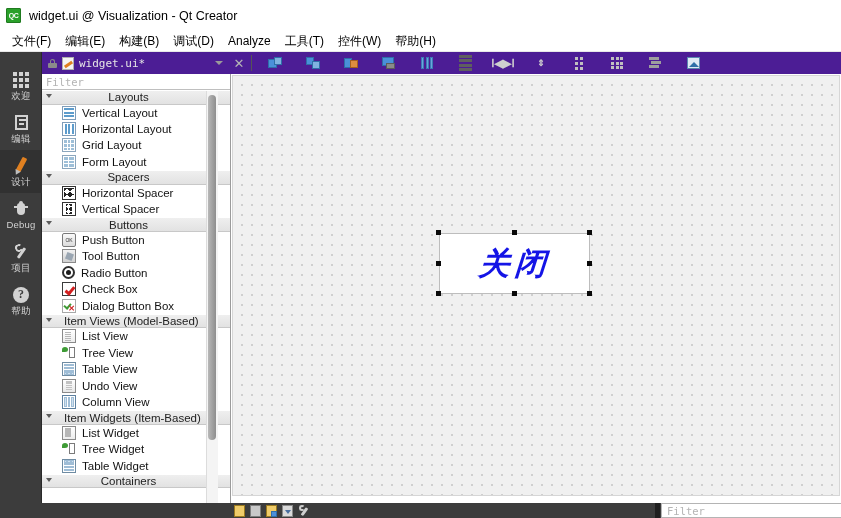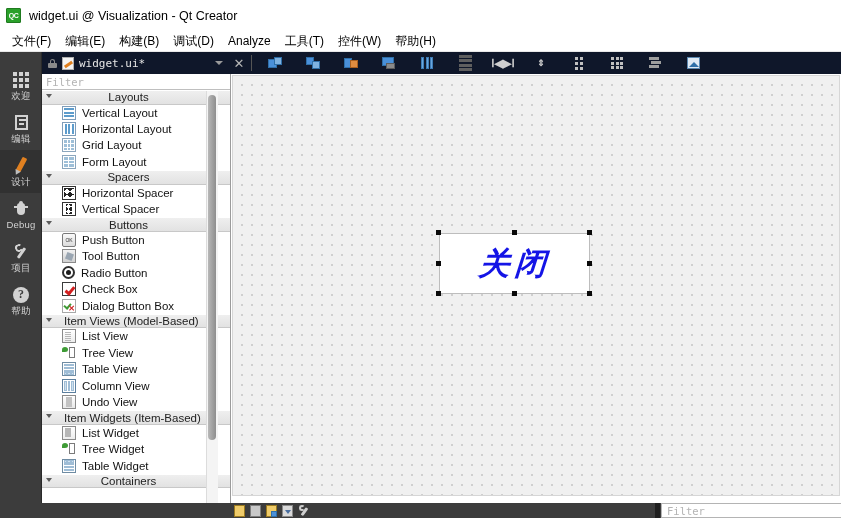--- a/index.html
+++ b/index.html
@@ -148,21 +148,21 @@
     background: #d2d2d2; color: #3c3c3c;
     font-size: 12px; font-weight: bold;
     display: flex; align-items: center; justify-content: center;
     font-family: "Liberation Serif", serif;
   }
 
   
   .tabbar {
     position: absolute; left: 42px; top: 52px;
     width: 799px; height: 22px;
-    background: #0f172a;
+    background: #4c1d95;
     display: flex; align-items: center;
     box-sizing: border-box;
   }
   .tab-left {
     width: 189px; height: 22px;
     display: flex; align-items: center;
     padding-left: 6px;
     box-sizing: border-box;
     position: relative;
   }
@@ -728,36 +728,36 @@
             <i></i>
             <i></i>
             <i></i>
             <i></i>
             <i></i>
             <i></i>
           </span>
           <span class="wb-text">Table View</span>
         </div>
         <div class="wb-item">
+          <span class="wb-ico i-undoview">
+            <i></i>
+            <i></i>
+            <i></i>
+            <i></i>
+            <i></i>
+          </span>
+          <span class="wb-text">Undo View</span>
+        </div>
+        <div class="wb-item">
           <span class="wb-ico i-colview">
             <i></i>
             <i></i>
             <i></i>
           </span>
           <span class="wb-text">Column View</span>
-        </div>
-        <div class="wb-item">
-          <span class="wb-ico i-undoview">
-            <i></i>
-            <i></i>
-            <i></i>
-            <i></i>
-            <i></i>
-          </span>
-          <span class="wb-text">Undo View</span>
         </div>
         <div class="wb-cat leftish">
           <span class="chev"></span>
           <span class="cat-label">Item Widgets (Item-Based)</span>
         </div>
         <div class="wb-item">
           <span class="wb-ico i-listview">
             <i></i>
             <i></i>
             <i></i>

